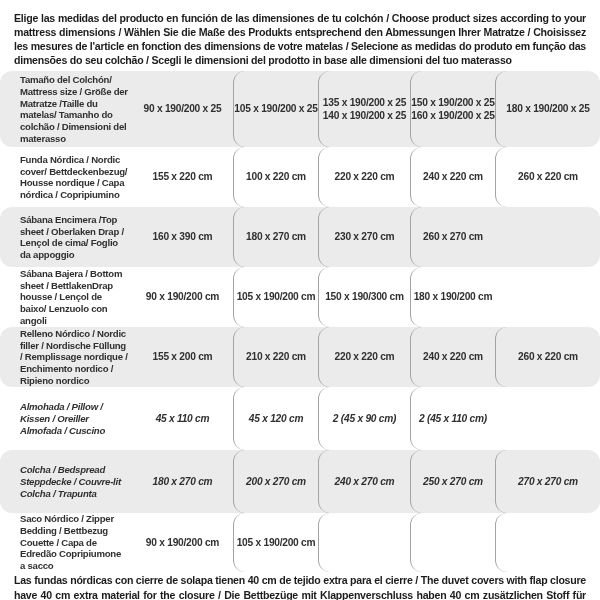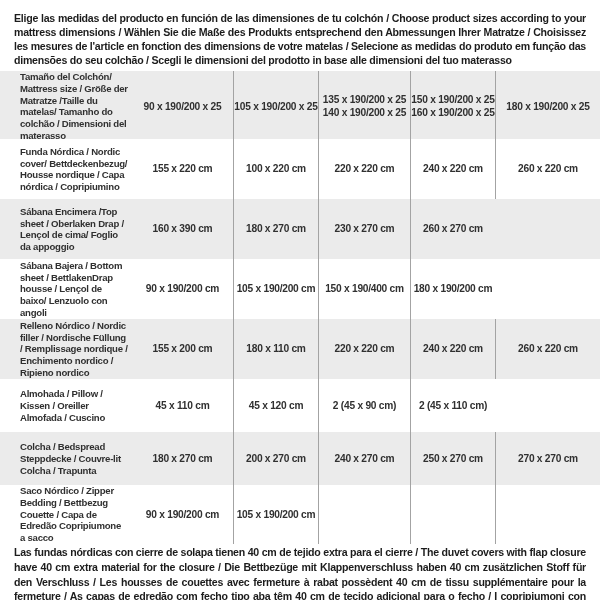--- a/index.html
+++ b/index.html
@@ -1,15 +1,15 @@
 <!DOCTYPE html>
 <html><head>
 <meta charset="utf-8">
 <style>
-  * { margin: 0; padding: 0; box-sizing: border-box; }
+  * { margin: 0; padding: 0; box-sizing: border-box; border-radius: 12px; }
   html, body {
     width: 600px; height: 600px;
     background: #ffffff;
     font-family: "Liberation Sans", sans-serif;
     overflow: hidden;
   }
   .page { width: 600px; height: 600px; display: flex; flex-direction: column; }
 
   .header-note {
     padding: 11px 14px 4px 14px;
@@ -23,23 +23,23 @@
   }
 
   .size-table { width: 600px; }
   .trow {
     display: grid;
     grid-template-columns: 132px 101px 85px 92px 85px 105px;
     align-items: stretch;
   }
   .trow:nth-child(odd) { background: #ebebeb; }
   .trow:nth-child(even) { background: #ffffff; }
-  .trow:nth-child(1) { height: 68px; }
+  .trow:nth-child(1) { height: 76px; }
   .trow:nth-child(2), .trow:nth-child(3), .trow:nth-child(4), .trow:nth-child(5) { height: 60px; }
-  .trow:nth-child(6), .trow:nth-child(7) { height: 53px; }
+  .trow:nth-child(6), .trow:nth-child(7) { height: 63px; font-style: italic; }
   .trow:nth-child(8) { height: 54px; }
 
   .cell {
     display: flex;
     align-items: center;
     color: #303030;
   }
   .cell.label {
     padding-left: 20px;
     padding-right: 4px;
@@ -105,28 +105,28 @@
       <div class="cell val">160 x 390 cm</div>
       <div class="cell val">180 x 270 cm</div>
       <div class="cell val">230 x 270 cm</div>
       <div class="cell val">260 x 270 cm</div>
     </div>
 
     <div class="trow">
       <div class="cell label">Sábana Bajera / Bottom sheet / BettlakenDrap housse / Lençol de baixo/ Lenzuolo con angoli</div>
       <div class="cell val">90 x 190/200 cm</div>
       <div class="cell val">105 x 190/200 cm</div>
-      <div class="cell val">150 x 190/400 cm</div>
+      <div class="cell val">150 x 190/300 cm</div>
       <div class="cell val">180 x 190/200 cm</div>
     </div>
 
     <div class="trow">
       <div class="cell label">Relleno Nórdico / Nordic filler / Nordische Füllung / Remplissage nordique / Enchimento nordico / Ripieno nordico</div>
       <div class="cell val">155 x 200 cm</div>
-      <div class="cell val">180 x 110 cm</div>
+      <div class="cell val">210 x 220 cm</div>
       <div class="cell val">220 x 220 cm</div>
       <div class="cell val">240 x 220 cm</div>
       <div class="cell val">260 x 220 cm</div>
     </div>
 
     <div class="trow">
       <div class="cell label">Almohada / Pillow / Kissen / Oreiller Almofada / Cuscino</div>
       <div class="cell val">45 x 110 cm</div>
       <div class="cell val">45 x 120 cm</div>
       <div class="cell val">2 (45 x 90 cm)</div>

